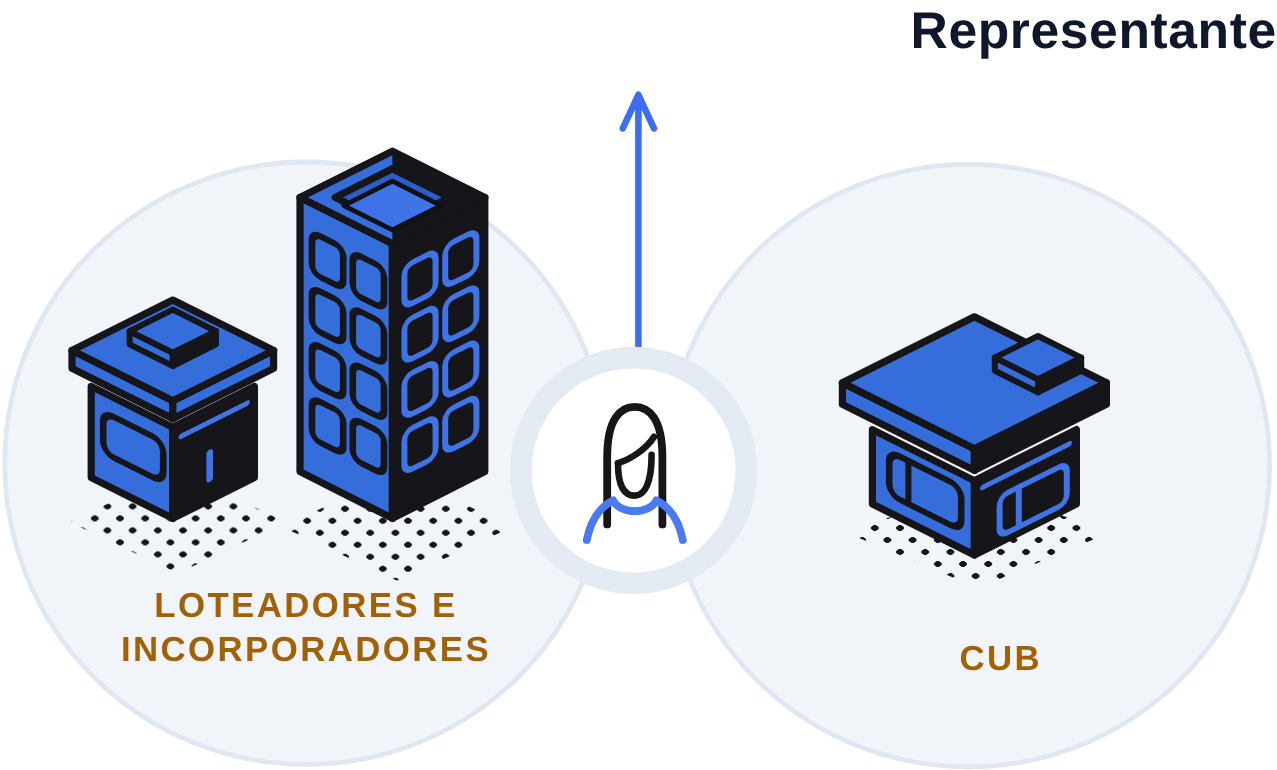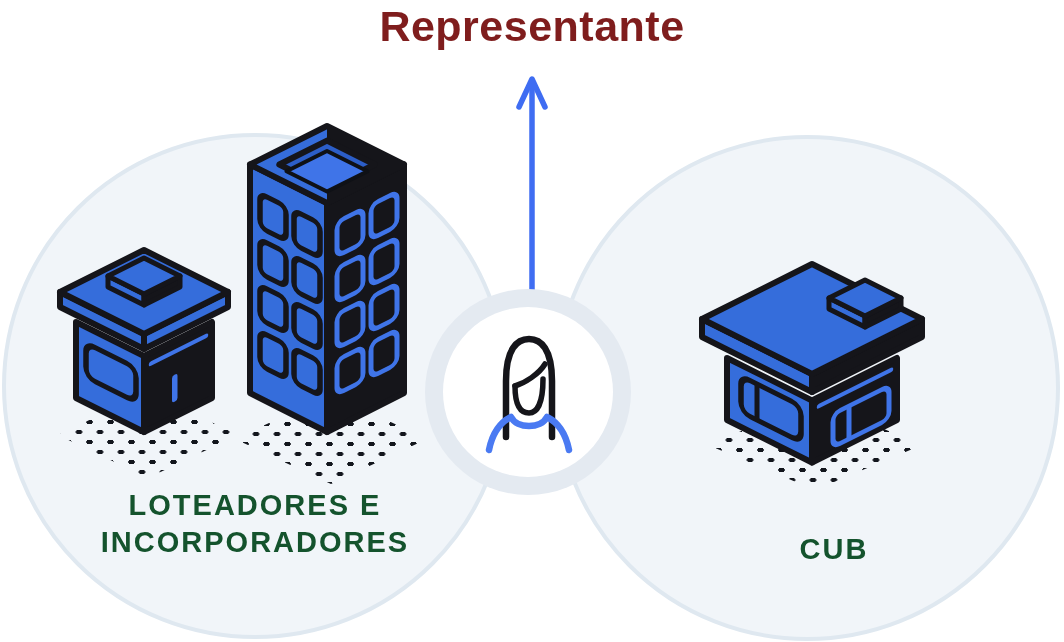--- a/index.html
+++ b/index.html
@@ -27,39 +27,39 @@
     background-position:0 0,10.5px 10px;
     clip-path:polygon(50% 0,100% 50%,50% 100%,0 50%);
   }
   #dots-small{left:58px;top:392px;width:180px;height:86px;}
   #dots-tower{left:235px;top:394px;width:192px;height:90px;}
   #dots-box{left:708px;top:400px;width:214px;height:90px;}
   .illus{position:absolute;z-index:2;}
   
   .circle-label{
     position:absolute;z-index:2;text-align:center;
-    color:#14532d;font-weight:700;font-size:29px;line-height:37px;
+    color:#a16207;font-weight:700;font-size:29px;line-height:37px;
     letter-spacing:2px;white-space:pre-line;
   }
   #label-left{left:55px;top:487px;width:400px;}
   #label-right{left:724px;top:531px;width:220px;}
   
   #halo{
     position:absolute;left:425px;top:289px;width:206px;height:206px;
     border-radius:50%;background:#e4eaf1;z-index:3;
   }
   #person-circle{
     position:absolute;left:443px;top:307px;width:170px;height:170px;
     border-radius:50%;background:#ffffff;z-index:4;
   }
   #arrow{left:512px;top:70px;z-index:1;}
   
   #title{
-    position:absolute;left:0;top:2px;width:1064px;text-align:center;
-    color:#7f1d1d;font-weight:700;font-size:43px;letter-spacing:0.5px;
+    position:absolute;left:0;top:2px;width:1064px;text-align:right;
+    color:#0f172a;font-weight:700;font-size:43px;letter-spacing:0.5px;
     z-index:5;
   }
   svg{display:block;}
 </style>
 </head>
 <body>
 
 <div class="big-circle" id="circle-left"></div>
 <div class="big-circle" id="circle-right"></div>
 

